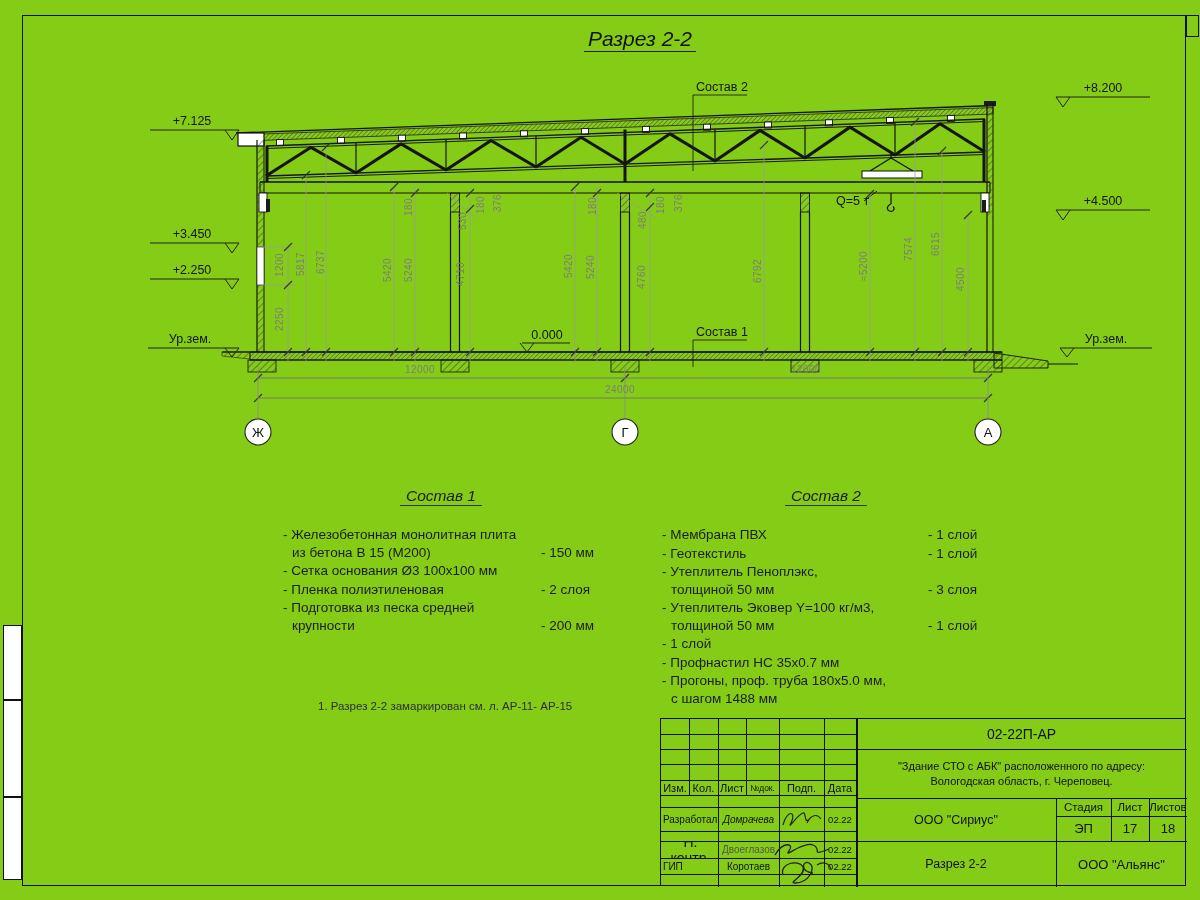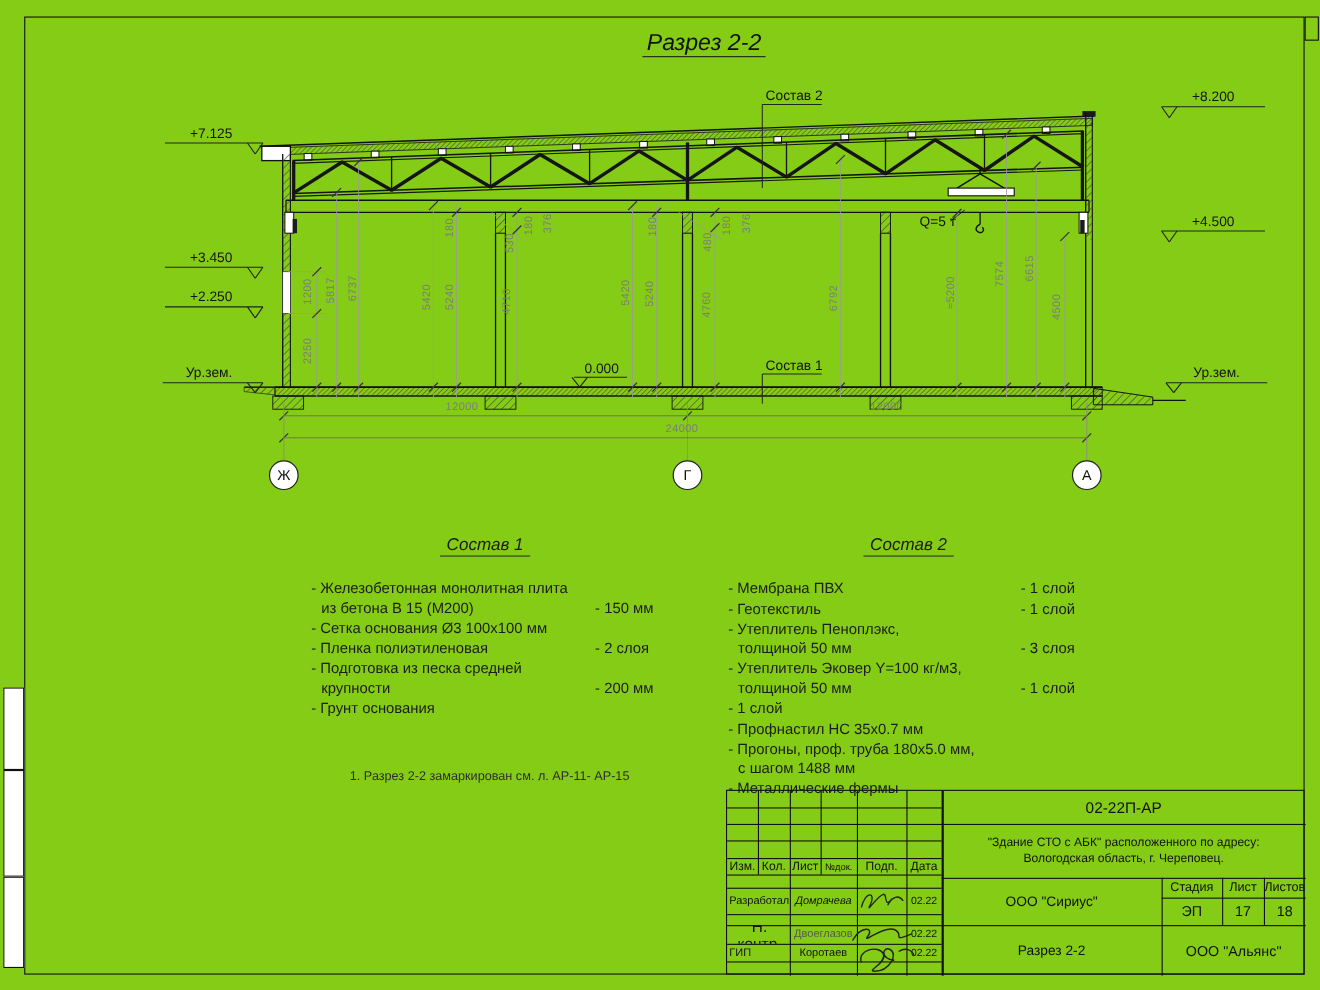--- a/index.html
+++ b/index.html
@@ -342,24 +342,20 @@
       <span class="val"></span>
     </div>
     <div class="st-item">
       <span class="txt"><span>- Пленка полиэтиленовая</span></span>
       <span class="val">-  2 слоя</span>
     </div>
     <div class="st-item">
       <span class="txt"><span>- Подготовка из песка средней</span><span class="l2">крупности</span></span>
       <span class="val">- 200 мм</span>
     </div>
-    <div class="st-item">
-      <span class="txt"><span>- Грунт основания</span></span>
-      <span class="val"></span>
-    </div>
   </div>
 
   <div id="sostav2" class="sostav">
     <div class="st-title"><span>Состав 2</span></div>
     <div class="st-item">
       <span class="txt"><span>- Мембрана ПВХ</span></span>
       <span class="val">- 1 слой</span>
     </div>
     <div class="st-item">
       <span class="txt"><span>- Геотекстиль</span></span>
@@ -375,24 +371,20 @@
     </div>
     <div class="st-item">
       <span class="val">- 1 слой</span>
     </div>
     <div class="st-item">
       <span class="txt"><span>- Профнастил НС 35х0.7 мм</span></span>
       <span class="val"></span>
     </div>
     <div class="st-item">
       <span class="txt"><span>- Прогоны, проф. труба 180х5.0 мм,</span><span class="l2">с шагом 1488 мм</span></span>
-      <span class="val"></span>
-    </div>
-    <div class="st-item">
-      <span class="txt"><span>- Металлические фермы</span></span>
       <span class="val"></span>
     </div>
   </div>
 
   <div id="note">1. Разрез 2-2 замаркирован см. л. АР-11- АР-15</div>
 
   <div id="tblock">
 
     <div class="vl" style="left:28px;top:0;height:76px;"></div>
     <div class="vl" style="left:57px;top:0;height:168px;"></div>

